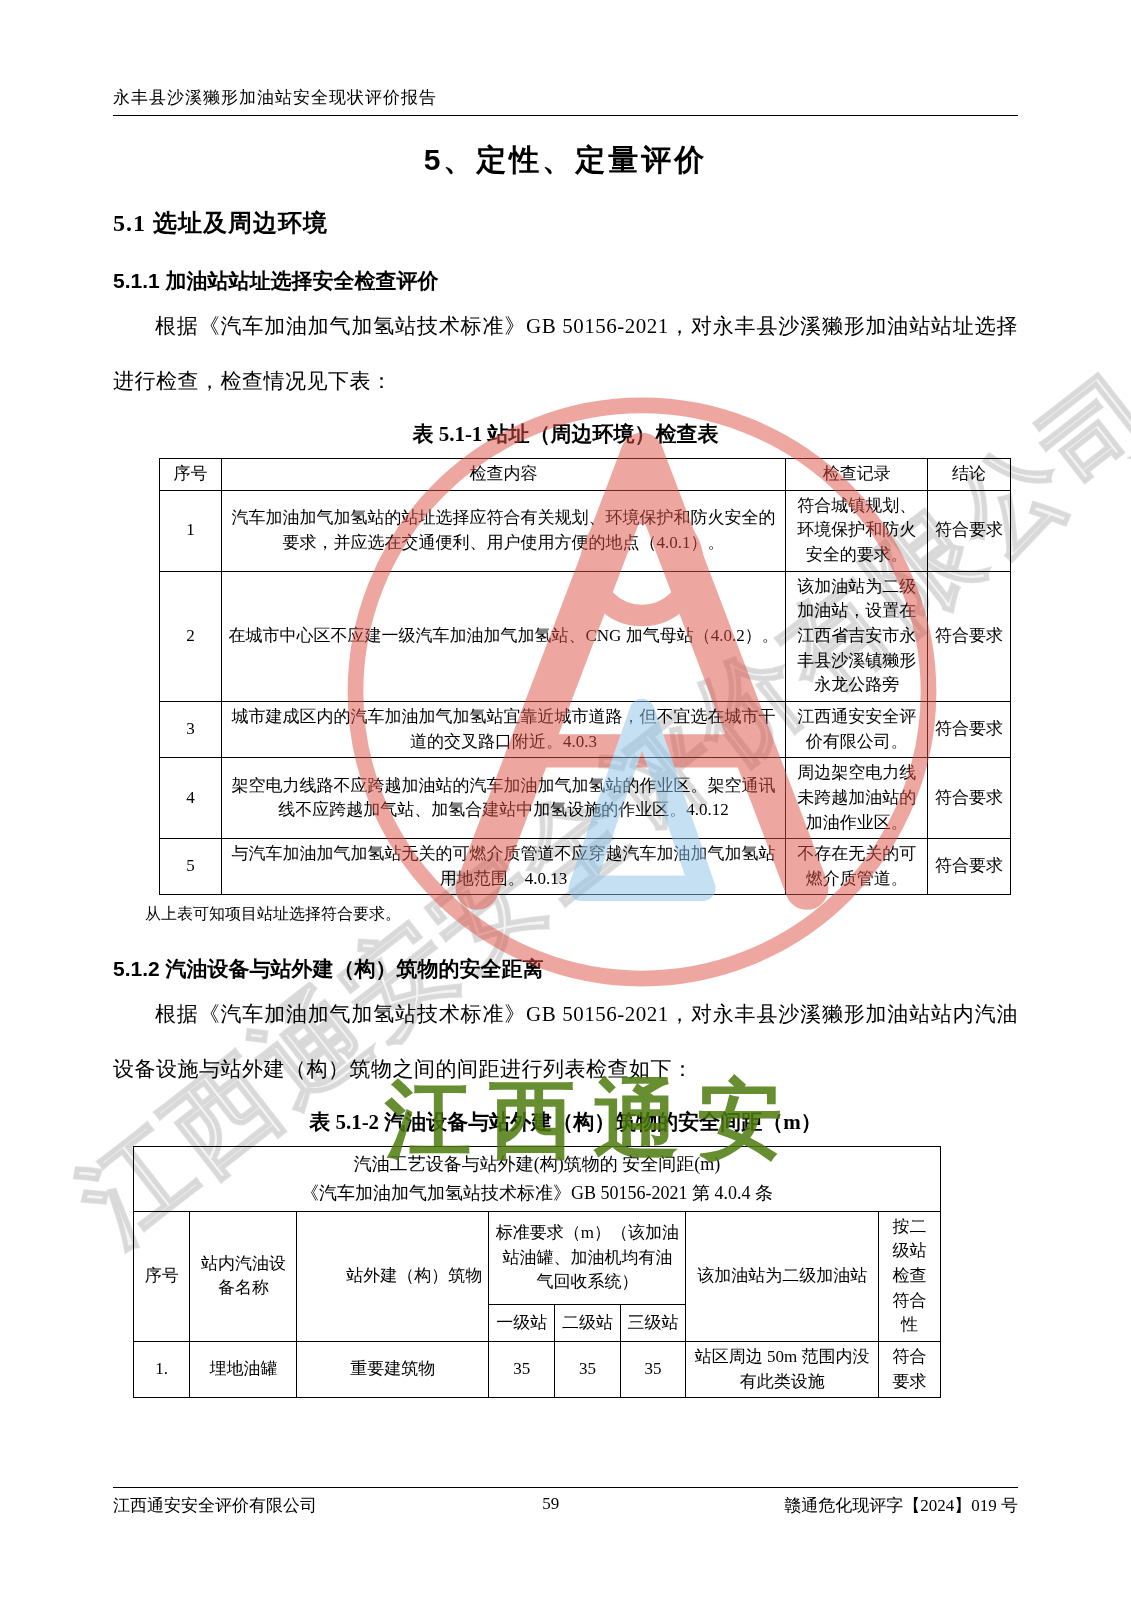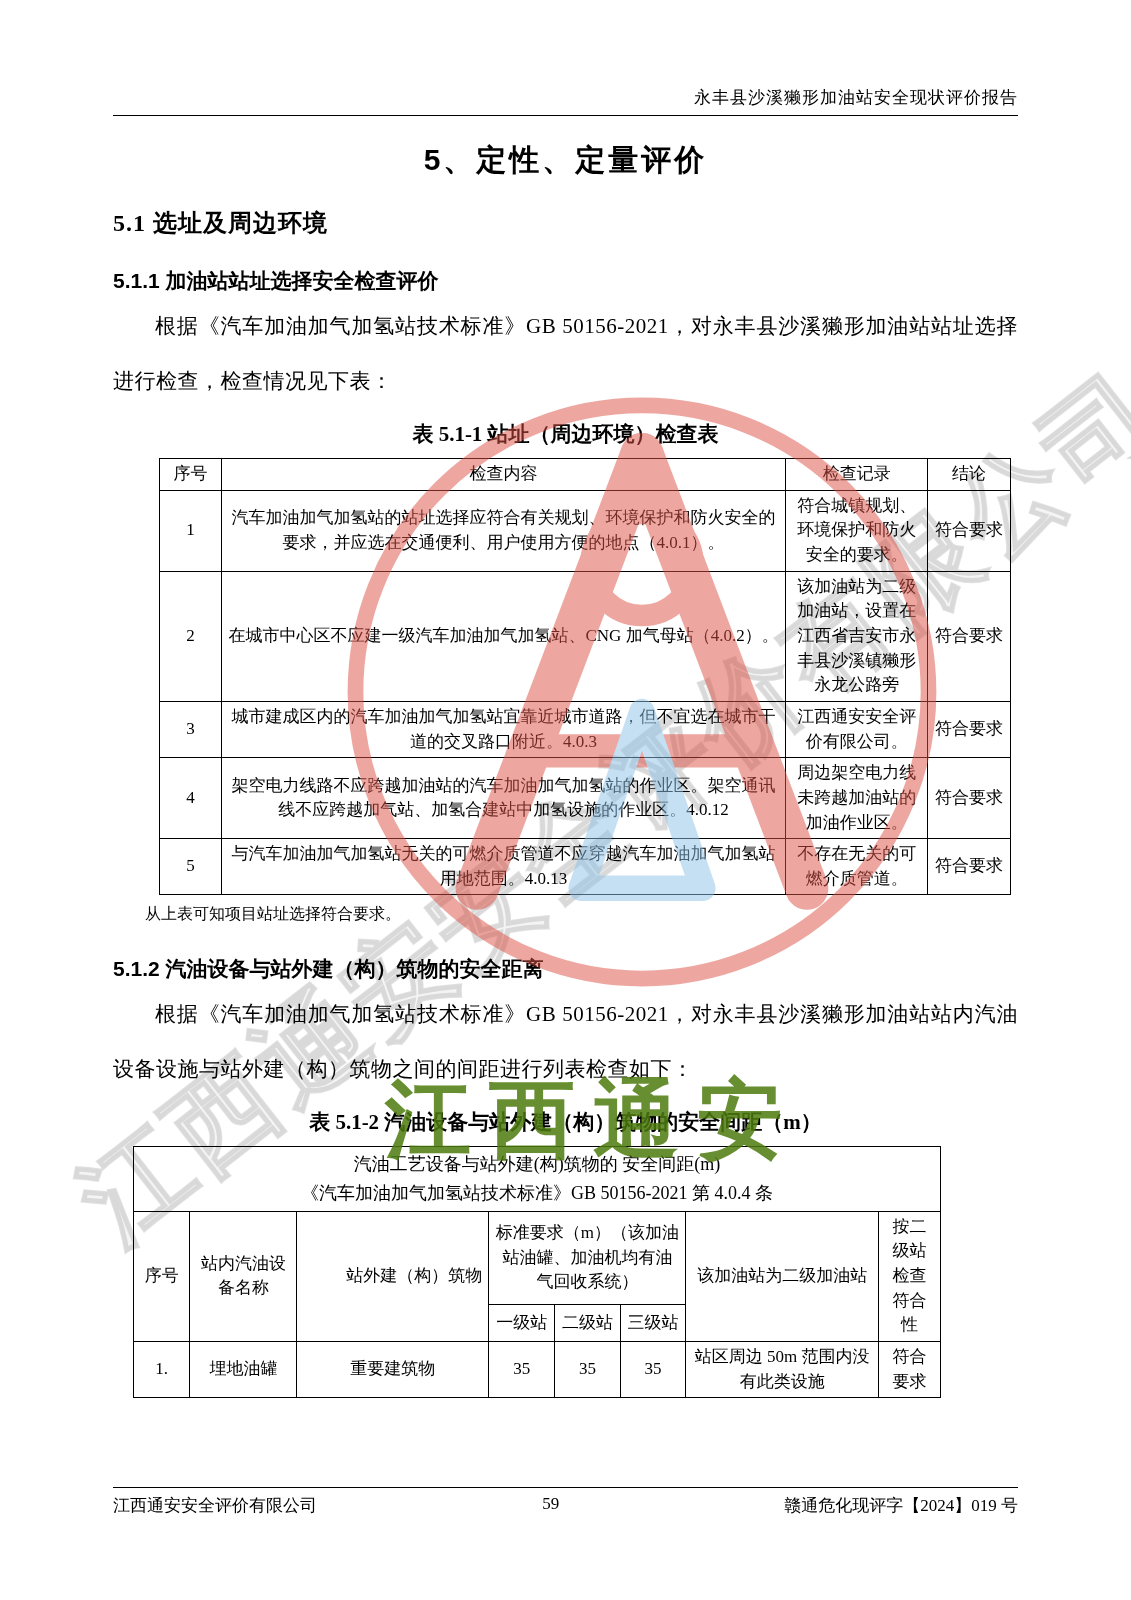--- a/index.html
+++ b/index.html
@@ -5,21 +5,21 @@
   * { margin:0; padding:0; box-sizing:border-box; }
   html,body { background:#ffffff; }
   .page {
     position:relative; width:1131px; height:1600px; margin:0 auto;
     background:#ffffff; overflow:hidden; color:#000;
     font-family:"Liberation Serif", serif;
   }
   .content { position:relative; z-index:2; padding:0 113px; }
 
   .doc-header {
-    padding-top:86px; padding-bottom:6px; text-align:right;
+    padding-top:86px; padding-bottom:6px; text-align:left;
     font-size:17px; border-bottom:1.5px solid #000; letter-spacing:1px;
   }
   .main-title {
     margin-top:24px; text-align:center; font-weight:bold; font-size:30px;
     letter-spacing:3px; font-family:"Liberation Sans", sans-serif;
   }
   .h-s51 {
     margin-top:26px; font-size:24px; font-weight:bold; letter-spacing:1px;
     font-family:"Liberation Serif", serif;
   }

